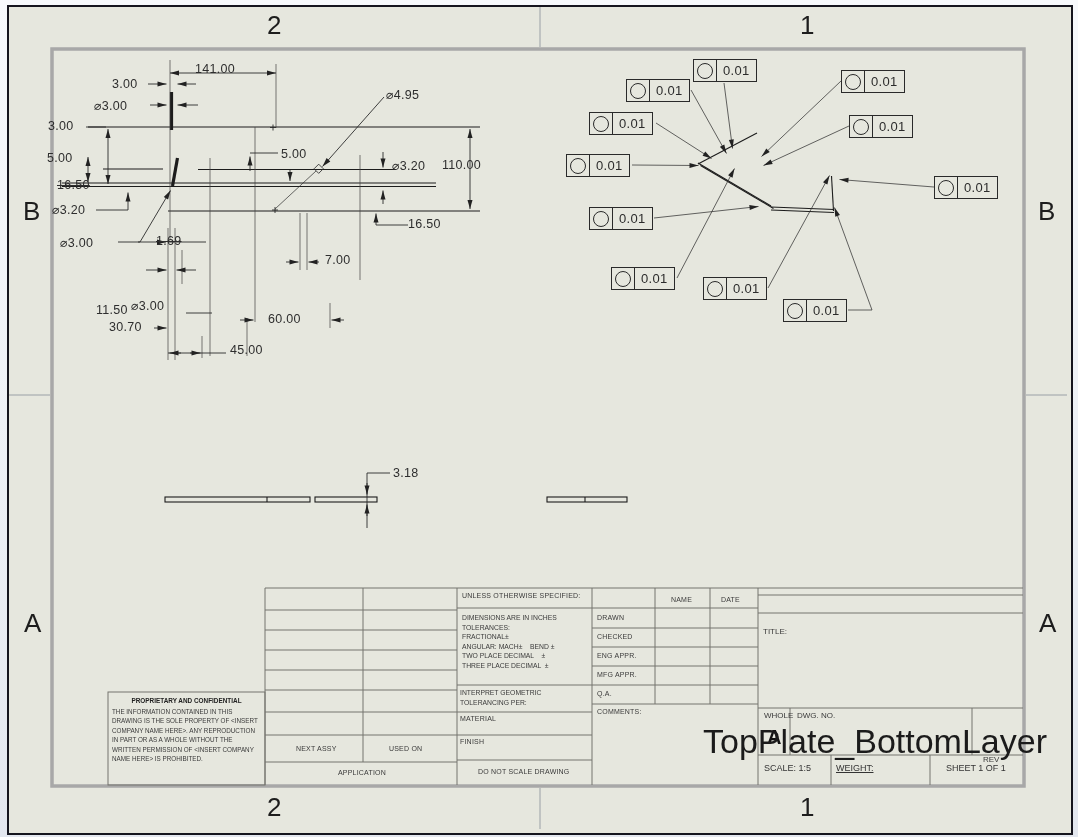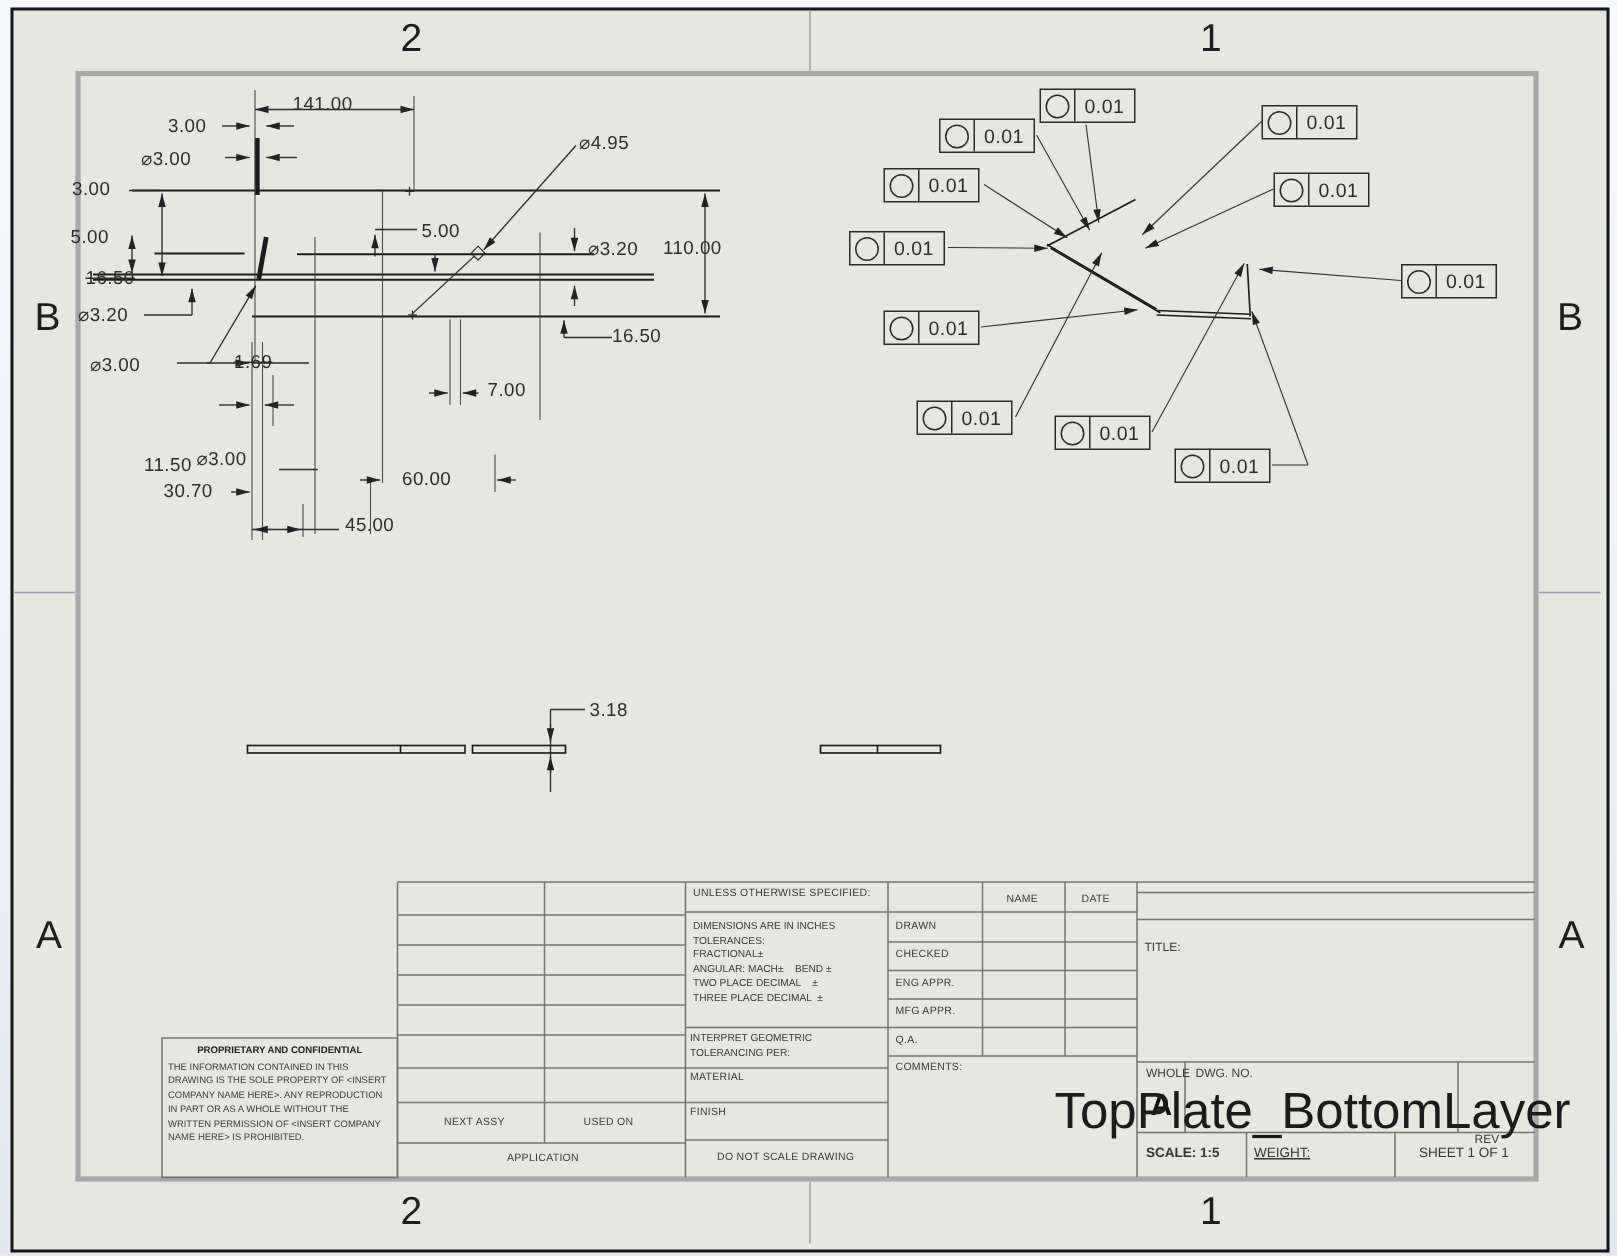--- a/index.html
+++ b/index.html
@@ -313,19 +313,19 @@
   <div class="txt tb" style="left:597px;top:652px;">ENG APPR.</div>
   <div class="txt tb" style="left:597px;top:671px;">MFG APPR.</div>
   <div class="txt tb" style="left:597px;top:690px;">Q.A.</div>
   <div class="txt tb" style="left:597px;top:708px;">COMMENTS:</div>
   <div class="txt tb2" style="left:763px;top:627px;">TITLE:</div>
   <div class="txt tb2" style="left:764px;top:711px;">WHOLE</div>
   <div class="txt size-letter" style="left:767px;top:726px;">A</div>
   <div class="txt tb2" style="left:797px;top:711px;">DWG. NO.</div>
   <div class="txt tb2" style="left:983px;top:755px;">REV</div>
   <div class="txt big-title" style="left:703px;top:722px;">TopPlate_BottomLayer</div>
-  <div class="txt scale-row" style="left:764px;top:763px;font-weight:bold;">SCALE: 1:5</div>
+  <div class="txt scale-row" style="left:764px;top:763px;">SCALE: 1:5</div>
   <div class="txt scale-row" style="left:836px;top:763px;text-decoration:underline;">WEIGHT:</div>
   <div class="txt scale-row" style="left:936px;top:763px;margin-left:10px;">SHEET 1 OF 1</div>
 
   <div class="txt prop-head" style="left:112px;top:697px;width:149px;">PROPRIETARY AND CONFIDENTIAL</div>
   <div class="txt prop-body" style="left:112px;top:707px;width:150px;white-space:normal;">THE INFORMATION CONTAINED IN THIS DRAWING IS THE SOLE PROPERTY OF &lt;INSERT COMPANY NAME HERE&gt;.  ANY REPRODUCTION IN PART OR AS A WHOLE WITHOUT THE WRITTEN PERMISSION OF &lt;INSERT COMPANY NAME HERE&gt; IS PROHIBITED.</div>
 </div>
 
 </body></html>

